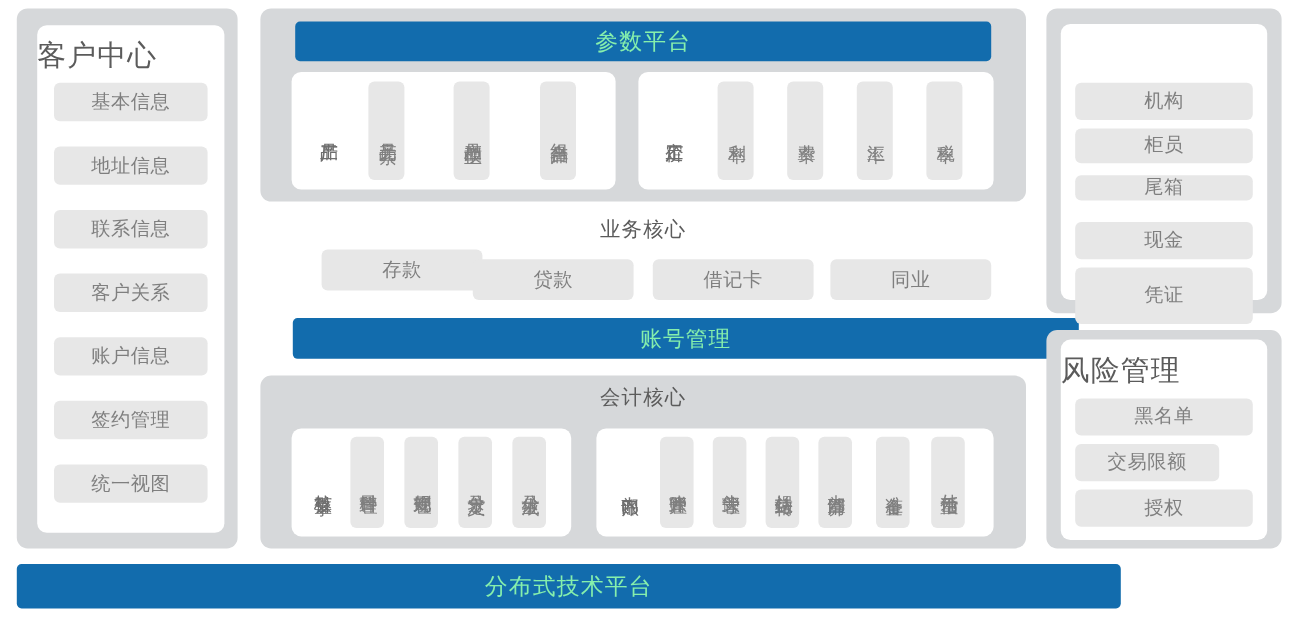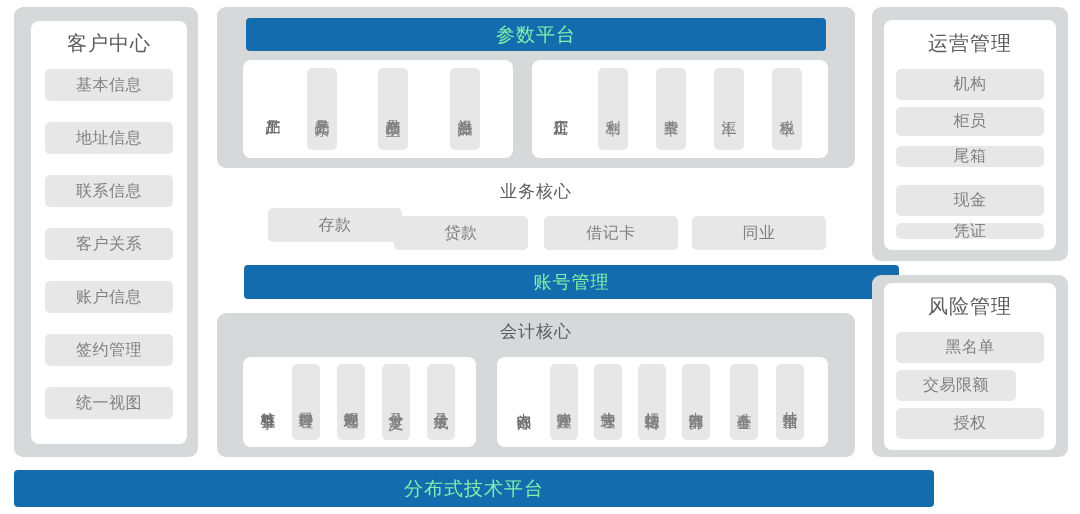--- a/index.html
+++ b/index.html
@@ -82,23 +82,22 @@
     border-radius: 5px;
   }
   .vlabel {
     background: transparent;
     color: #6e6e6e;
   }
 
   
   .panel-title {
     position: absolute;
-    text-align: center;
     color: #5b5b5b;
-    font-size: 20px;
+    font-size: 24px;
     letter-spacing: 1px;
     box-sizing: border-box;
   }
   .section-title {
     position: absolute;
     text-align: center;
     color: #5b5b5b;
     font-size: 17px;
     letter-spacing: 1px;
     box-sizing: border-box;
@@ -164,27 +163,26 @@
   <div class="vpill" style="left:550px; top:364px; width:28px; height:76px;">账户管理</div>
   <div class="vpill" style="left:594px; top:364px; width:28px; height:76px;">头寸管理</div>
   <div class="vpill" style="left:638px; top:364px; width:28px; height:76px;">损益结转</div>
   <div class="vpill" style="left:682px; top:364px; width:28px; height:76px;">内部清算</div>
   <div class="vpill" style="left:730px; top:364px; width:28px; height:76px;">准备金</div>
   <div class="vpill" style="left:776px; top:364px; width:28px; height:76px;">外币重估</div>
 
   <div class="gray-panel" style="left:872px; top:7px; width:196px; height:254px;"></div>
   <div class="white-panel" style="left:884px; top:20px; width:172px; height:230px;"></div>
 
-  <div class="panel-title" style="left:884px; top:30px; width:172px;">运营管理</div>
 
   <div class="pill" style="left:896px; top:69px; width:148px; height:31px;">机构</div>
   <div class="pill" style="left:896px; top:107px; width:148px; height:29px;">柜员</div>
   <div class="pill" style="left:896px; top:146px; width:148px; height:21px;">尾箱</div>
   <div class="pill" style="left:896px; top:185px; width:148px; height:31px;">现金</div>
-  <div class="pill" style="left:896px; top:223px; width:148px; height:16px;">凭证</div>
+  <div class="pill" style="left:896px; top:223px; width:148px; height:47px;">凭证</div>
 
   <div class="gray-panel" style="left:872px; top:275px; width:196px; height:182px;"></div>
   <div class="white-panel" style="left:884px; top:283px; width:172px; height:167px;"></div>
 
   <div class="panel-title" style="left:884px; top:293px; width:172px;">风险管理</div>
 
   <div class="pill" style="left:896px; top:332px; width:148px; height:31px;">黑名单</div>
   <div class="pill" style="left:896px; top:370px; width:120px; height:31px;">交易限额</div>
   <div class="pill" style="left:896px; top:408px; width:148px; height:31px;">授权</div>
 

